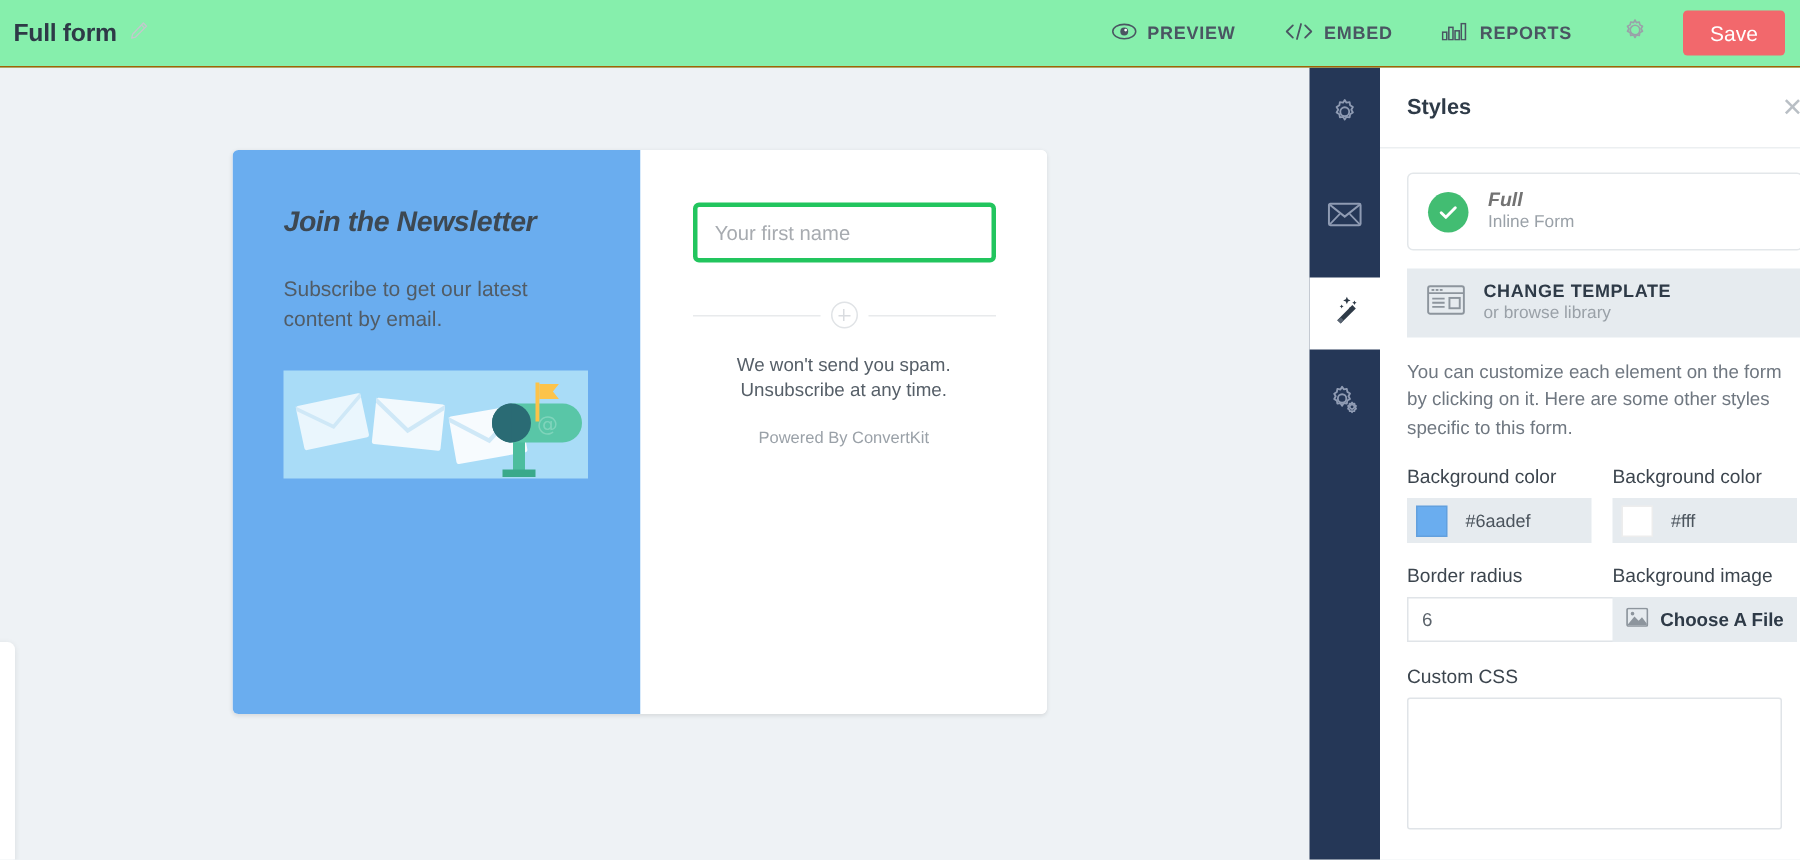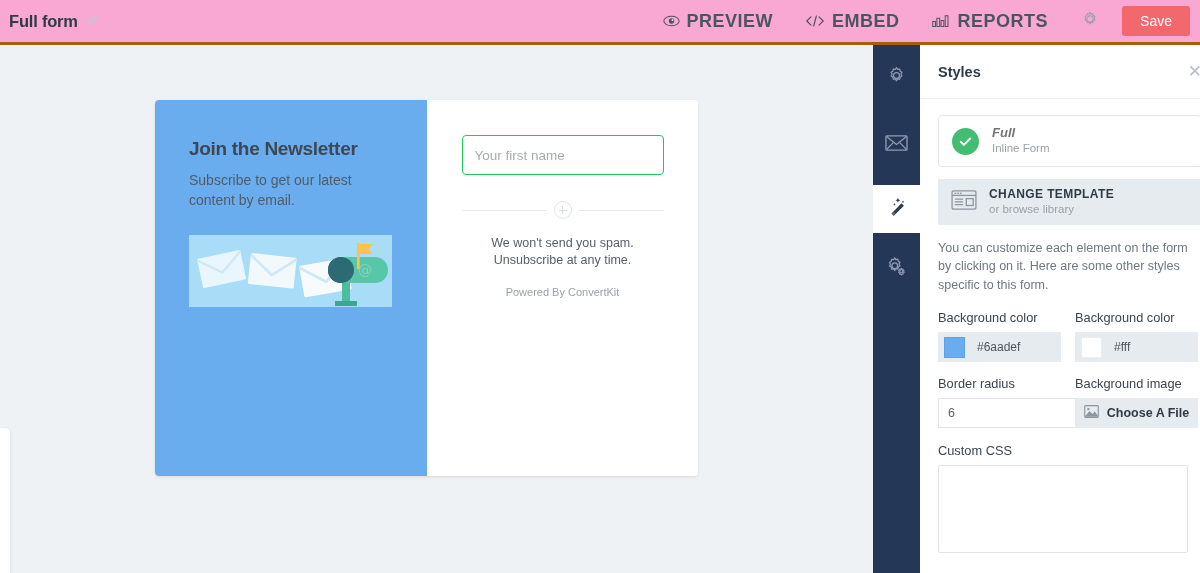--- a/index.html
+++ b/index.html
@@ -9,37 +9,37 @@
     width: 1200px; height: 573px;
     overflow: hidden;
     font-family: "Liberation Sans", sans-serif;
     background: #eef2f5;
   }
 
   
   .topbar {
     position: absolute; top: 0; left: 0;
     width: 1200px; height: 45px;
-    background: #f9a8d4;
-    border-bottom: 3px solid #a16207;
+    background: #86efac;
+    border-bottom: 1px solid #a16207;
     display: flex; align-items: center;
     z-index: 30;
   }
   .title-wrap { display: flex; align-items: baseline; padding-left: 9px; }
   .form-title {
     font-size: 16.5px; font-weight: bold; color: #2e3a47;
     letter-spacing: -0.2px;
   }
   .pencil-icon { margin-left: 8px; display: inline-flex; align-items: center; }
   .topbar-right {
     margin-left: auto; display: flex; align-items: center; height: 100%;
   }
   .tb-action {
     display: flex; align-items: center; gap: 7px;
-    color: #4a5562; font-size: 18px; font-weight: bold;
+    color: #4a5562; font-size: 12px; font-weight: bold;
     letter-spacing: 0.5px; cursor: pointer;
     margin-right: 32px;
   }
   .tb-action .lbl { line-height: 1; }
   .gear-btn { margin-right: 22px; cursor: pointer; display:flex; align-items:center;}
   .save-btn {
     background: #f2686c; color: #fff;
     font-size: 14px; font-weight: normal;
     border: none; border-radius: 3px;
     padding: 0 18px; height: 30px; line-height: 30px;
@@ -60,41 +60,42 @@
     display: flex;
     border-radius: 4px; overflow: hidden;
     box-shadow: 0 1px 3px rgba(0,0,0,0.10);
     background: #fff;
   }
   .card-left {
     width: 272px; background: #6aadef;
     padding: 38px 34px 0 34px;
   }
   .card-left h2 {
-    margin: 0 0 10px 0;
+    margin: 0 0 22px 0;
     font-size: 19px; font-weight: bold; color: #3d4852;
     letter-spacing: -0.3px;
+    font-style: italic;
   }
   .card-left p {
     margin: 0 0 24px 0;
     font-size: 14px; line-height: 1.45; color: #515c66;
   }
   .illus {
     width: 203px; height: 72px; background: #a9dcf7;
     position: relative; overflow: hidden;
   }
 
   .card-right {
     width: 271px; background: #fff;
     padding: 35px 21px 0 21px;
     display: flex; flex-direction: column; align-items: center;
   }
   .fld {
     width: 202px; height: 40px;
-    border: 1px solid #22c55e; border-radius: 4px;
+    border: 3px solid #22c55e; border-radius: 4px;
     background: #fff;
     display: flex; align-items: center;
     padding: 0 12px;
     font-size: 13.5px; color: #a7abb0;
     margin-bottom: 14px;
   }
   .fld.select { color: #30363c; justify-content: space-between; }
   .caret {
     width: 0; height: 0;
     border-left: 5.5px solid transparent;

